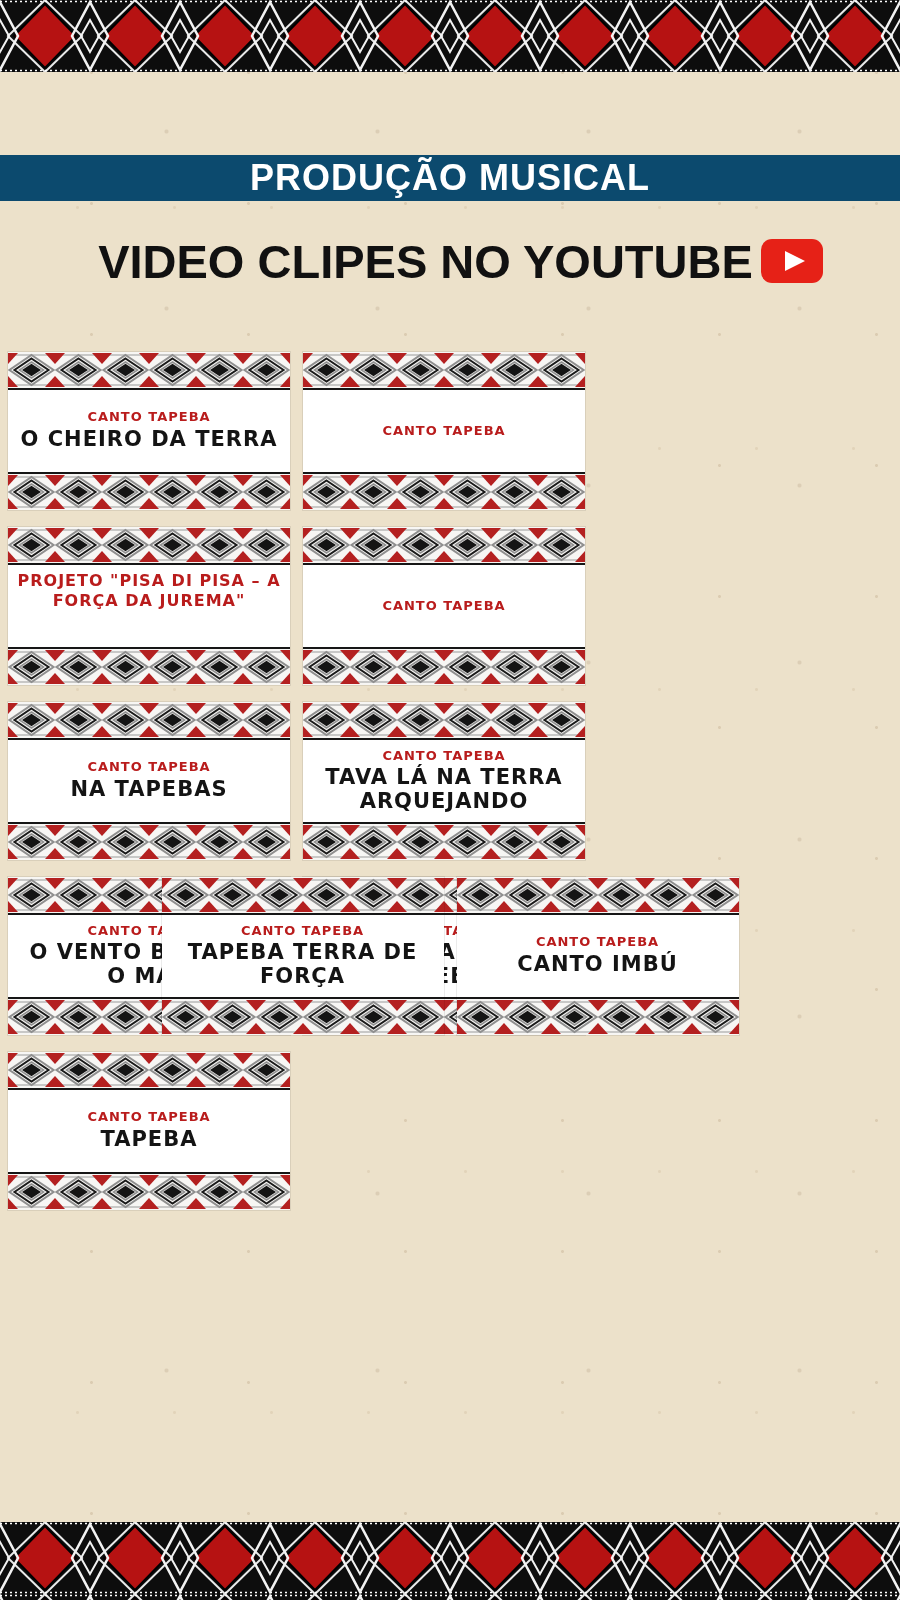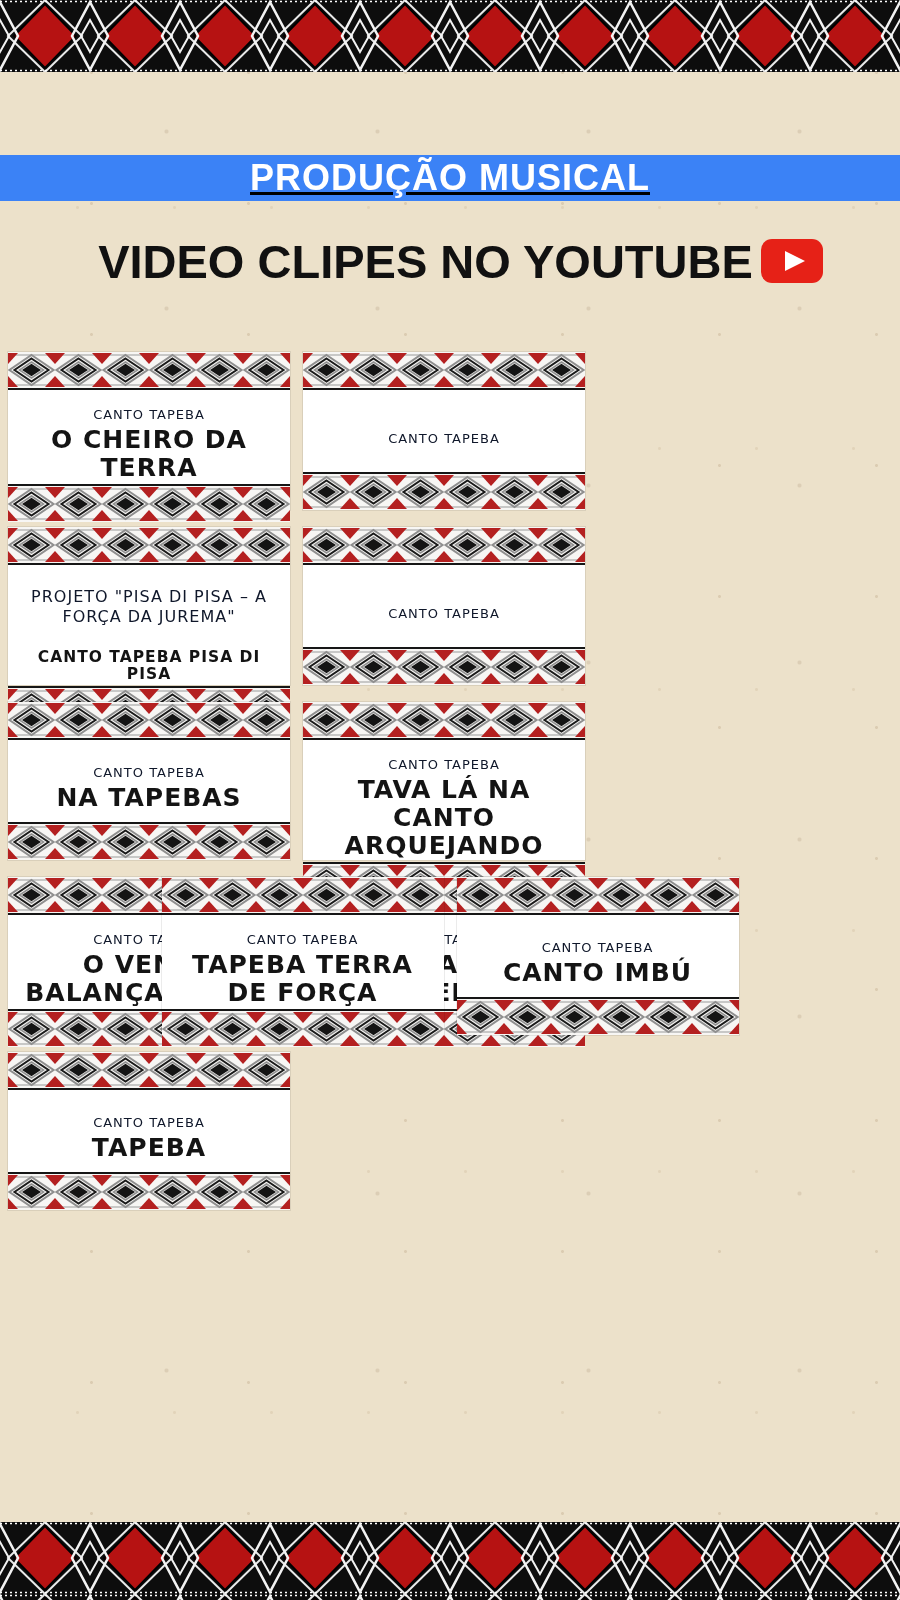--- a/index.html
+++ b/index.html
@@ -48,26 +48,26 @@
     display:flex;flex-direction:column;box-shadow:0 0 0 1px rgba(0,0,0,.08);
   }
   .strip{display:block;width:100%;height:36px;flex:0 0 36px;}
   .strip-top{border-bottom:2px solid #161616;}
   .strip-bottom{border-top:2px solid #161616;}
   .card-body{
     flex:1;display:flex;flex-direction:column;align-items:center;justify-content:center;
     gap:4px;padding:2px 8px;text-align:center;
   }
   .card-label{
-    font-family:"DejaVu Sans", sans-serif;font-weight:400;
-    font-size:13px;letter-spacing:1px;color:#0f172a;line-height:1.05;margin-top:16px;
+    font-family:"DejaVu Sans", sans-serif;font-weight:700;
+    font-size:13px;letter-spacing:1px;color:#b91c1c;line-height:1.05;
   }
   .card-title{
     font-family:"DejaVu Sans", sans-serif;font-weight:700;
-    font-size:25px;letter-spacing:1px;color:#141414;line-height:1.12;
+    font-size:21px;letter-spacing:1px;color:#141414;line-height:1.12;
   }
   .card.project .card-body{justify-content:flex-start;padding-top:6px;gap:22px;}
   .card.project .card-label{font-size:16px;line-height:1.25;}
   .card.project .card-title{font-size:15.5px;}
 </style>
 </head>
 <body>
 
 <svg width="0" height="0" style="position:absolute" aria-hidden="true">
   <defs>
@@ -95,21 +95,21 @@
       <polygon points="23.5,10 35.5,18 23.5,26 11.5,18" fill="none" stroke="#8f8f8f" stroke-width="1.6"></polygon>
       <polygon points="23.5,11.8 33,18 23.5,24.2 14,18" fill="#141414"></polygon>
     </pattern>
   </defs>
 </svg>
 
 <svg class="band band-top" height="72">
   <rect x="0" y="0" width="900" height="72" fill="url(#bandPat)"></rect>
 </svg>
 
-<div class="banner" style="background:#3b82f6;text-decoration:underline;">
+<div class="banner" style="background:#0c4a6e;">
   <div class="banner-text">PRODUÇÃO MUSICAL</div>
 </div>
 
 <div class="heading">
   <div class="heading-text">VIDEO CLIPES NO YOUTUBE</div>
   <svg class="yt-icon" width="62" height="44" viewBox="0 0 62 44">
     <rect x="0" y="0" width="62" height="44" rx="11" fill="#e62117"></rect>
     <polygon points="24,12 44,22 24,32" fill="#ffffff"></polygon>
   </svg>
 </div>
@@ -139,21 +139,20 @@
       <rect x="0" y="0" width="100%" height="36" fill="url(#cardPat)"></rect>
     </svg>
   </div>
 
   <div class="card project">
     <svg class="strip strip-top" preserveAspectRatio="none">
       <rect x="0" y="0" width="100%" height="36" fill="url(#cardPat)"></rect>
     </svg>
     <div class="card-body">
       <div class="card-label">PROJETO "PISA DI PISA – A FORÇA DA JUREMA"</div>
-      <div class="card-title">CANTO TAPEBA PISA DI PISA</div>
     </div>
     <svg class="strip strip-bottom" preserveAspectRatio="none">
       <rect x="0" y="0" width="100%" height="36" fill="url(#cardPat)"></rect>
     </svg>
   </div>
 
   <div class="card">
     <svg class="strip strip-top" preserveAspectRatio="none">
       <rect x="0" y="0" width="100%" height="36" fill="url(#cardPat)"></rect>
     </svg>
@@ -177,21 +176,21 @@
       <rect x="0" y="0" width="100%" height="36" fill="url(#cardPat)"></rect>
     </svg>
   </div>
 
   <div class="card">
     <svg class="strip strip-top" preserveAspectRatio="none">
       <rect x="0" y="0" width="100%" height="36" fill="url(#cardPat)"></rect>
     </svg>
     <div class="card-body">
       <div class="card-label">CANTO TAPEBA</div>
-      <div class="card-title">TAVA LÁ NA CANTO ARQUEJANDO</div>
+      <div class="card-title">TAVA LÁ NA TERRA ARQUEJANDO</div>
     </div>
     <svg class="strip strip-bottom" preserveAspectRatio="none">
       <rect x="0" y="0" width="100%" height="36" fill="url(#cardPat)"></rect>
     </svg>
   </div>
 
   <div class="card">
     <svg class="strip strip-top" preserveAspectRatio="none">
       <rect x="0" y="0" width="100%" height="36" fill="url(#cardPat)"></rect>
     </svg>

